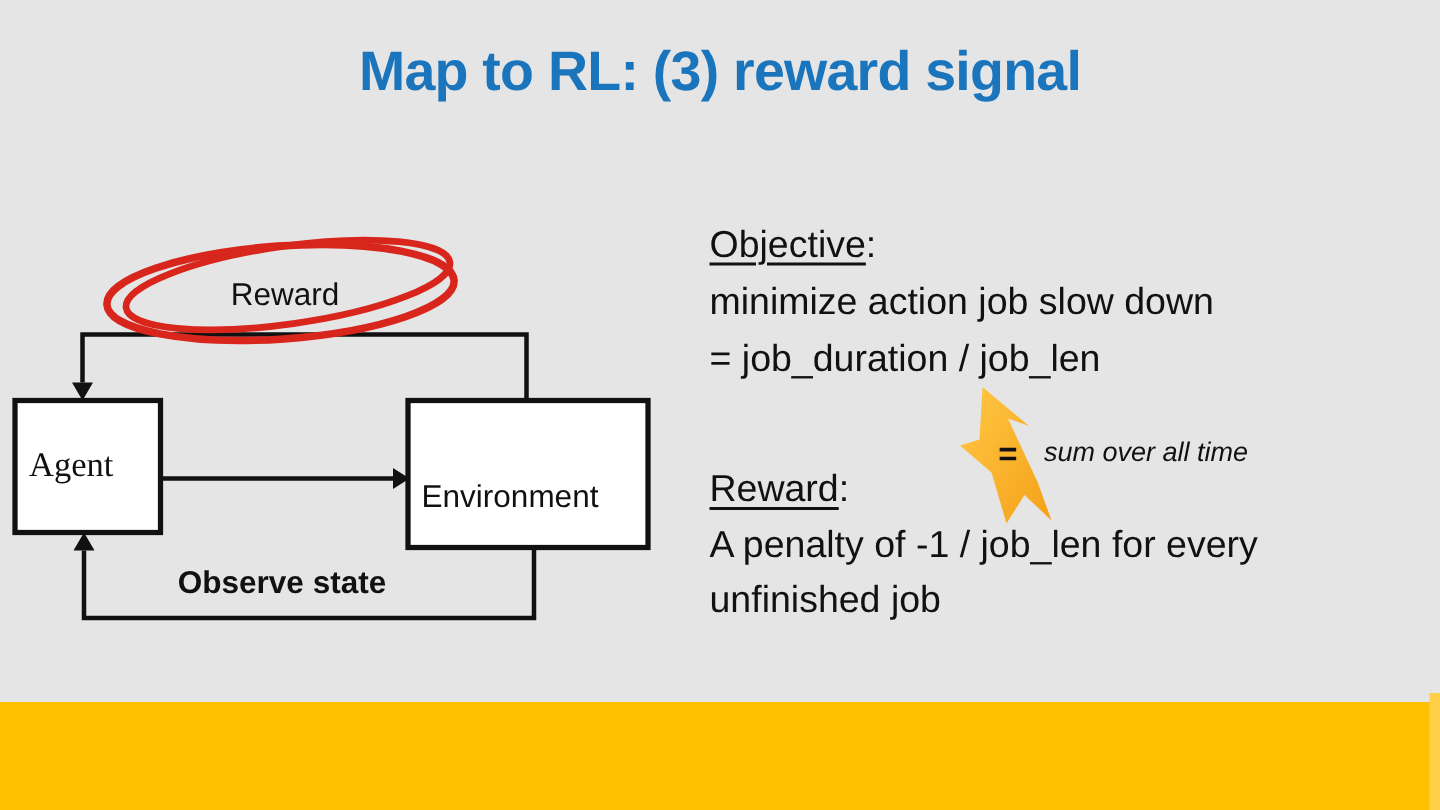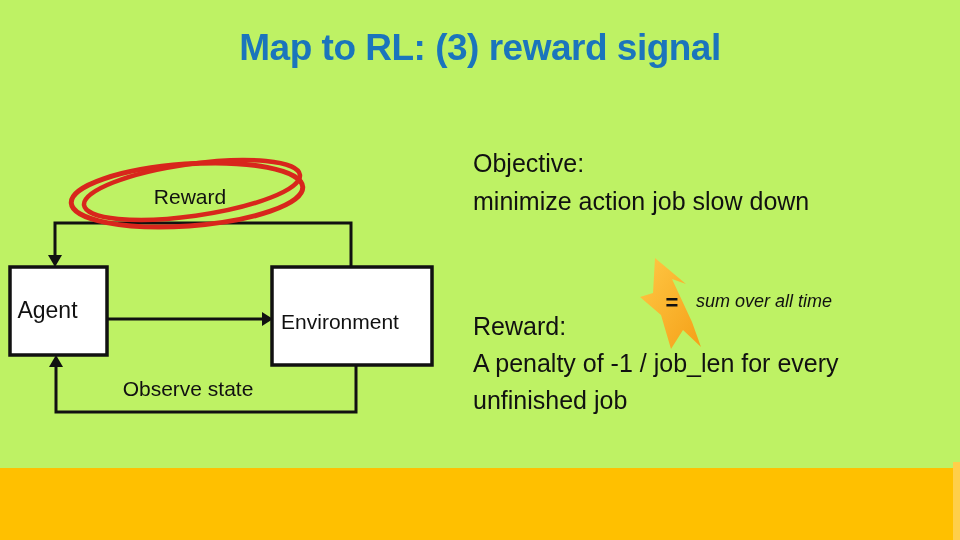--- a/index.html
+++ b/index.html
@@ -1,38 +1,38 @@
 <!DOCTYPE html>
 <html><head>
 <meta charset="utf-8">
 <style>
   html,body{margin:0;padding:0;background:#ffffff;}
   #slide{
     position:relative;width:960px;height:540px;overflow:hidden;
-    background:#bef264;
+    background:#e5e5e5;
     font-family:"Liberation Sans", sans-serif;
     color:#111;
   }
   .abs{position:absolute;}
   #title{
     top:27px;left:0;width:960px;text-align:center;
     font-size:37px;font-weight:bold;color:#1B75BC;letter-spacing:-0.5px;
   }
   #diagram-svg{top:0;left:0;width:960px;height:540px;}
   .diag-label{font-size:21px;color:#111;text-align:center;}
-  #agent-label{left:10px;top:297px;width:75px;font-size:23px;}
-  #environment-label{left:272px;top:310px;width:136px;}
+  #agent-label{left:10px;top:297px;width:75px;font-size:23px;font-family:Liberation Serif, serif;}
+  #environment-label{left:272px;top:320px;width:136px;}
   #reward-label{left:110px;top:185px;width:160px;}
   #take-action-label{left:108px;top:282px;width:160px;}
-  #observe-state-label{left:108px;top:377px;width:160px;}
+  #observe-state-label{left:108px;top:377px;width:160px;font-weight:bold;}
 
   .rtext{font-size:25px;color:#111;}
   #objective-block{left:473px;top:144px;width:470px;line-height:38px;}
   #reward-block{left:473px;top:308px;width:455px;line-height:37px;}
-  .u{text-decoration-thickness:2px;text-underline-offset:4px;}
+  .u{text-decoration:underline;text-decoration-thickness:2px;text-underline-offset:4px;}
   .it{}
 
   #equals-sign{left:656px;top:290px;width:32px;text-align:center;
     font-size:22px;font-weight:bold;}
   #sum-note{left:696px;top:291px;font-size:18px;font-style:italic;white-space:nowrap;}
 
   #banner{left:0;top:468px;width:960px;height:72px;background:#FFC000;}
   #banner-edge{right:0;top:462px;width:7px;height:78px;background:#FFCF49;}
 </style>
 </head>
@@ -71,20 +71,21 @@
   </svg>
 
   <div id="reward-label" class="abs diag-label">Reward</div>
   <div id="agent-label" class="abs diag-label">Agent</div>
   <div id="environment-label" class="abs diag-label">Environment</div>
   <div id="observe-state-label" class="abs diag-label">Observe state</div>
 
   <div id="objective-block" class="abs rtext">
     <div><span class="u">Objective</span><span>:</span></div>
     <div><span>minimize action </span><span class="it">job slow down</span></div>
+    <div><span>= job_duration </span><span class="it">/ job_len</span></div>
   </div>
 
   <div id="equals-sign" class="abs">=</div>
   <div id="sum-note" class="abs">sum over all time</div>
 
   <div id="reward-block" class="abs rtext">
     <div><span class="u">Reward</span><span>:</span></div>
     <div><span>A penalty of </span><span class="it">-1 / job_len</span><span> for every unfinished job</span></div>
   </div>
 

